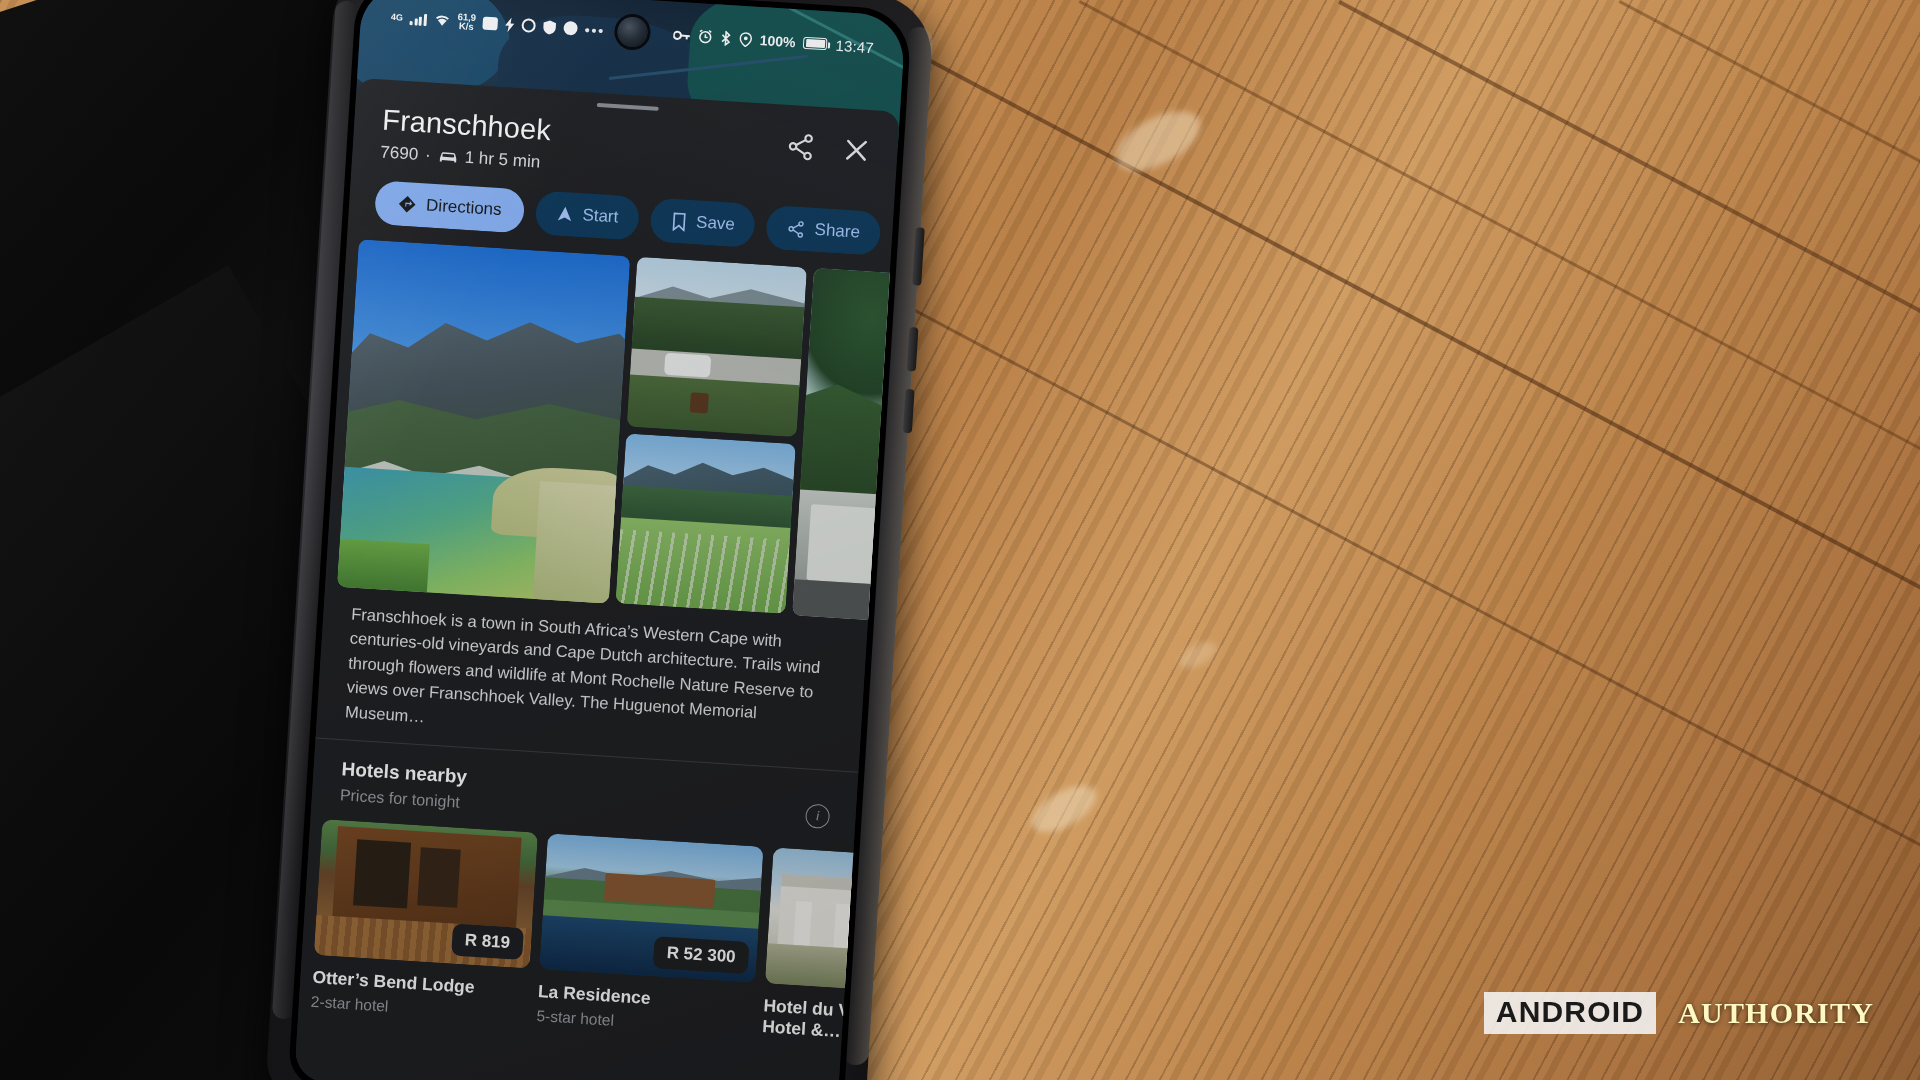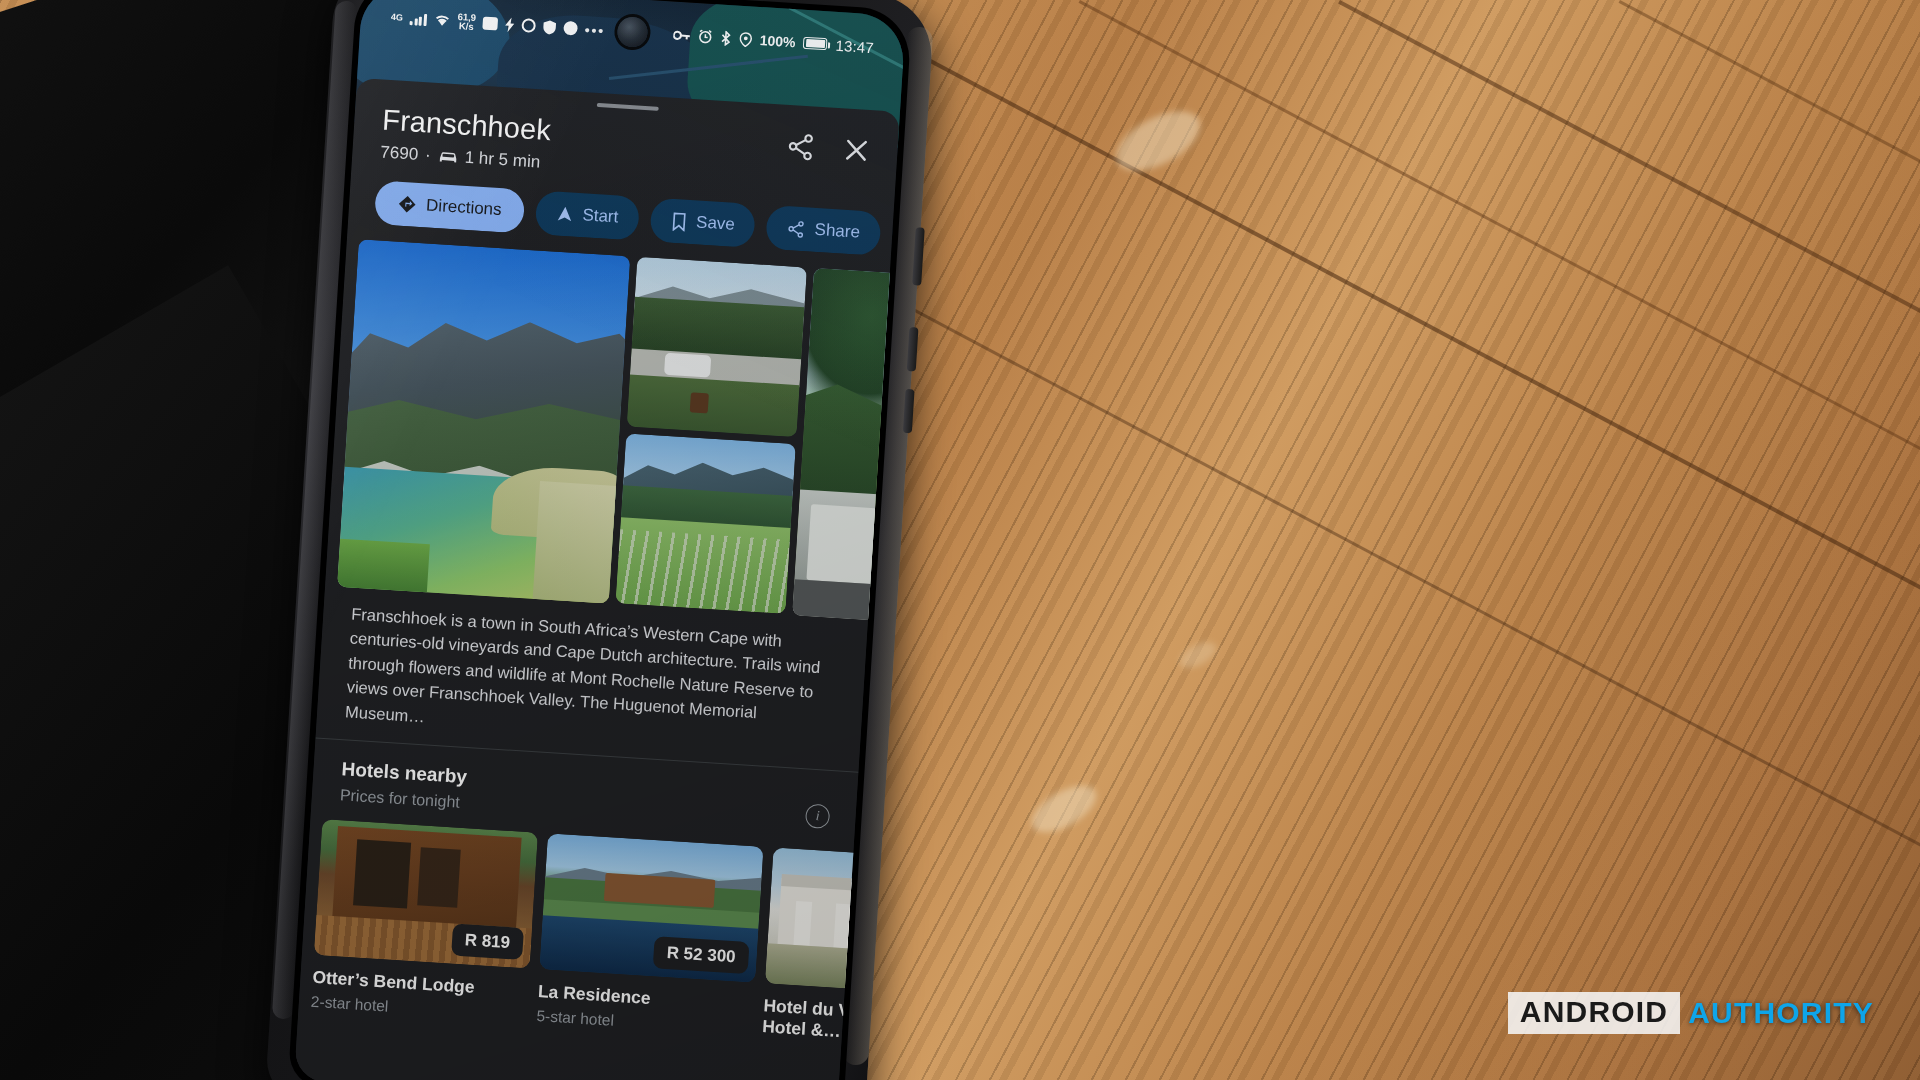--- a/index.html
+++ b/index.html
@@ -275,32 +275,33 @@
   }
   .screen-dim {
     position:absolute; inset:0; pointer-events:none; z-index: 29;
     background: linear-gradient(160deg, rgba(0,0,0,0.04), rgba(0,0,0,0.22));
     border-radius: 48px 48px 30px 30px;
   }
 
   
   #watermark {
     position: absolute; right: 46px; bottom: 46px;
-    display: flex; align-items: center; gap: 8px;
+    display: flex; align-items: center; gap: 22px;
     z-index: 40;
     padding-left: 48px;
   }
   .wm-a {
     background: rgba(245,245,245,0.88); color: #1a1a1a;
     font-size: 30px; font-weight: 700; letter-spacing: 1.2px;
     padding: 3px 12px 5px 12px;
   }
   .wm-b {
-    color: #0ea5e9; font-size: 30px; font-weight: 700; letter-spacing: 1.2px;
+    color: #fef9c3; font-size: 30px; font-weight: 700; letter-spacing: 1.2px;
     text-shadow: 0 1px 5px rgba(0,0,0,.6);
+    font-family: Liberation Serif, serif;
   }
 </style>
 </head>
 <body>
 
 <div id="scene">
   <div class="wood"></div>
 
   <div class="wood-plank-line" style="left:820px; top:0; width:1400px; height:4px; transform:rotate(28deg); background:rgba(70,38,14,0.55);"></div>
   <div class="wood-plank-line" style="left:1080px; top:0; width:1400px; height:3px; transform:rotate(28deg); background:rgba(90,50,20,0.45);"></div>

